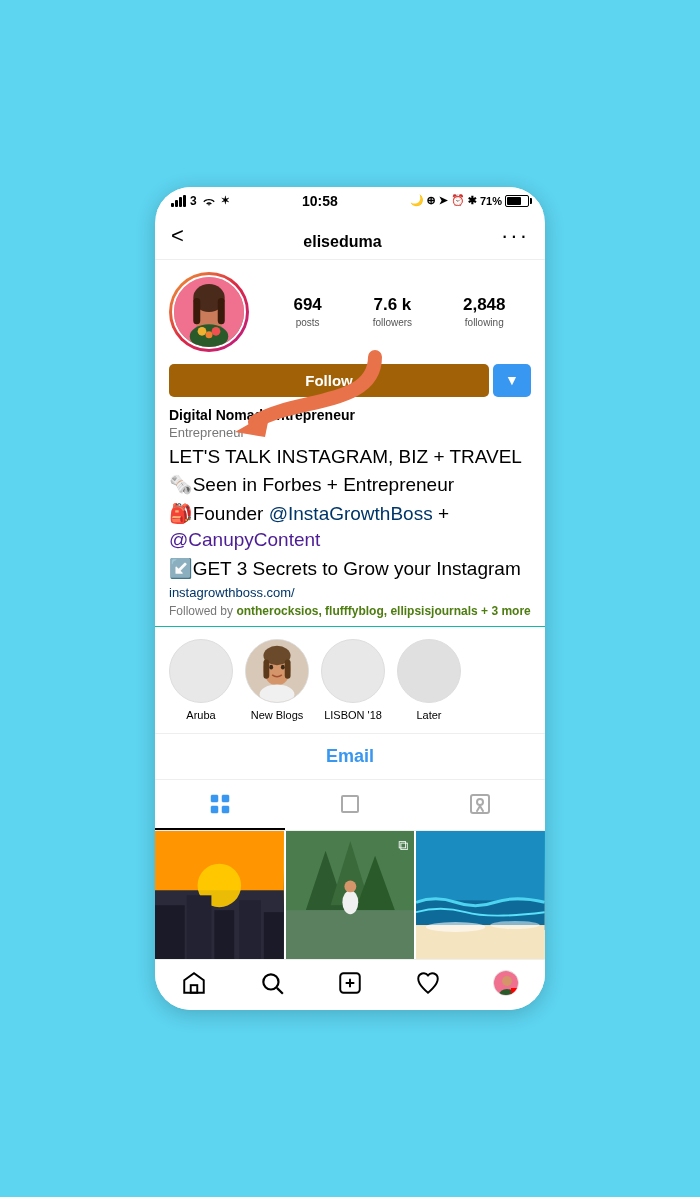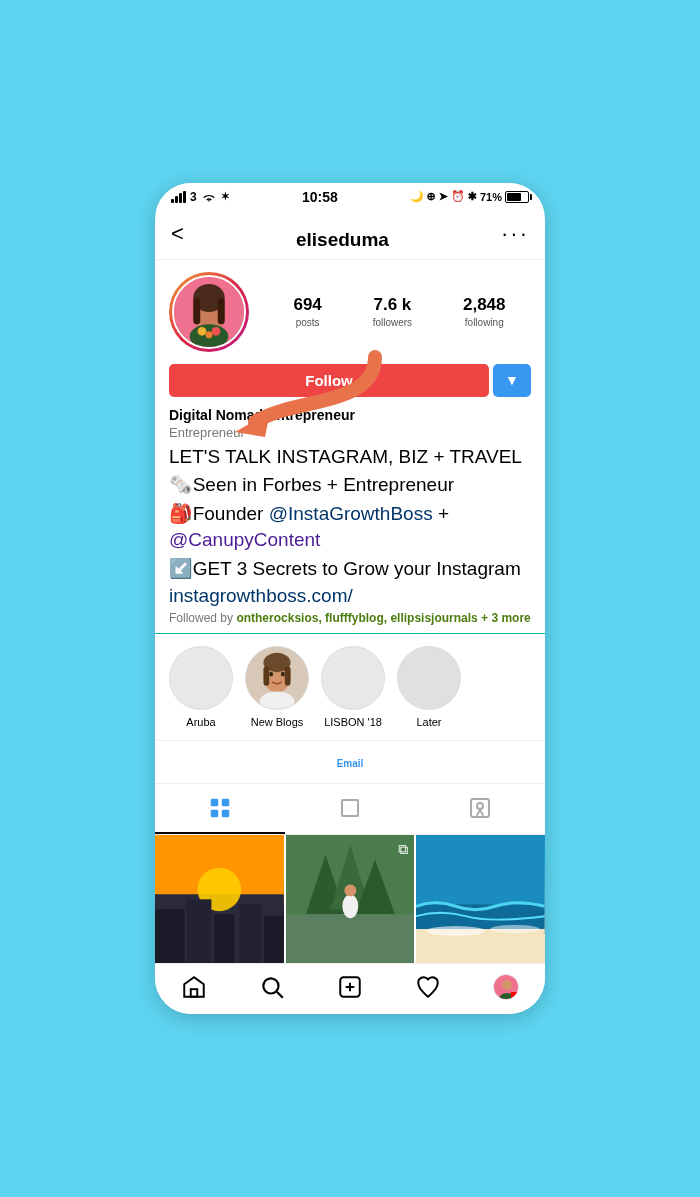--- a/index.html
+++ b/index.html
@@ -43,21 +43,21 @@
     }
     
     .nav-bar {
       display: flex;
       align-items: center;
       justify-content: space-between;
       padding: 8px 16px 8px;
       border-bottom: 1px solid #eee;
     }
     .nav-back { font-size: 22px; color: #000; cursor: pointer; }
-    .nav-username { font-size: 19px; font-weight: 700; margin-top: 12px; }
+    .nav-username { font-size: 16px; font-weight: 700; margin-top: 12px; }
     .nav-more { font-size: 22px; letter-spacing: 2px; cursor: pointer; }
     
     .profile-section {
       padding: 12px 14px 0;
     }
     .profile-top {
       display: flex;
       align-items: center;
       gap: 19px;
       margin-bottom: 12px;
@@ -94,21 +94,21 @@
     .stat-number { font-size: 17px; font-weight: 700; color: #000; }
     .stat-label { font-size: 10px; color: #555; margin-top: 2px; }
     
     .follow-btn-row {
       display: flex;
       gap: 4px;
       margin-bottom: 10px;
     }
     .follow-btn-main {
       flex: 1;
-      background: #ef4444;
+      background: #a16207;
       color: #fff;
       border: none;
       border-radius: 5px;
       padding: 8px;
       font-size: 15px;
       font-weight: 600;
       cursor: pointer;
     }
     .follow-btn-dropdown {
       width: 38px;
@@ -120,21 +120,21 @@
       cursor: pointer;
       display: flex;
       align-items: center;
       justify-content: center;
     }
     
     .bio-section { padding: 0 14px 8px; }
     .bio-name { font-weight: 700; font-size: 14px; color: #000; margin-bottom: 2px; }
     .bio-category { font-size: 13px; color: #777; margin-bottom: 4px; }
     .bio-line { font-size: 19px; color: #000; margin-bottom: 2px; line-height: 1.4; }
-    .bio-link { font-size: 19px; color: #003569; text-decoration: none; display: block; margin-bottom: 4px; }
+    .bio-link { font-size: 13px; color: #003569; text-decoration: none; display: block; margin-bottom: 4px; }
     .bio-followed { font-size: 12px; color: #777; margin-top: 2px; }
     .bio-followed strong { color: #4d7c0f; font-weight: 600; }
     
     .highlights-section {
       padding: 12px 0;
       border-top: 1px solid #14b8a6;
       border-bottom: 1px solid #eee;
       overflow: hidden;
     }
     .highlights-row {
@@ -164,21 +164,21 @@
       justify-content: center;
     }
     .highlight-circle.italy { background: linear-gradient(135deg, #e8b86d, #c4915a, #8b6348, #5e8a6e, #4a7a9b, #d4956a, #c97a4a); }
     .highlight-label { font-size: 11px; color: #000; text-align: center; }
     
     .email-section {
       text-align: center;
       padding: 12px 0;
       border-bottom: 1px solid #eee;
     }
-    .email-link { color: #3897f0; font-size: 10px; font-weight: 600; text-decoration: none; cursor: pointer; }
+    .email-link { color: #3897f0; font-size: 18px; font-weight: 600; text-decoration: none; cursor: pointer; }
     
     .tab-bar {
       display: flex;
       border-bottom: 1px solid #eee;
     }
     .tab-item {
       flex: 1;
       display: flex;
       justify-content: center;
       align-items: center;

